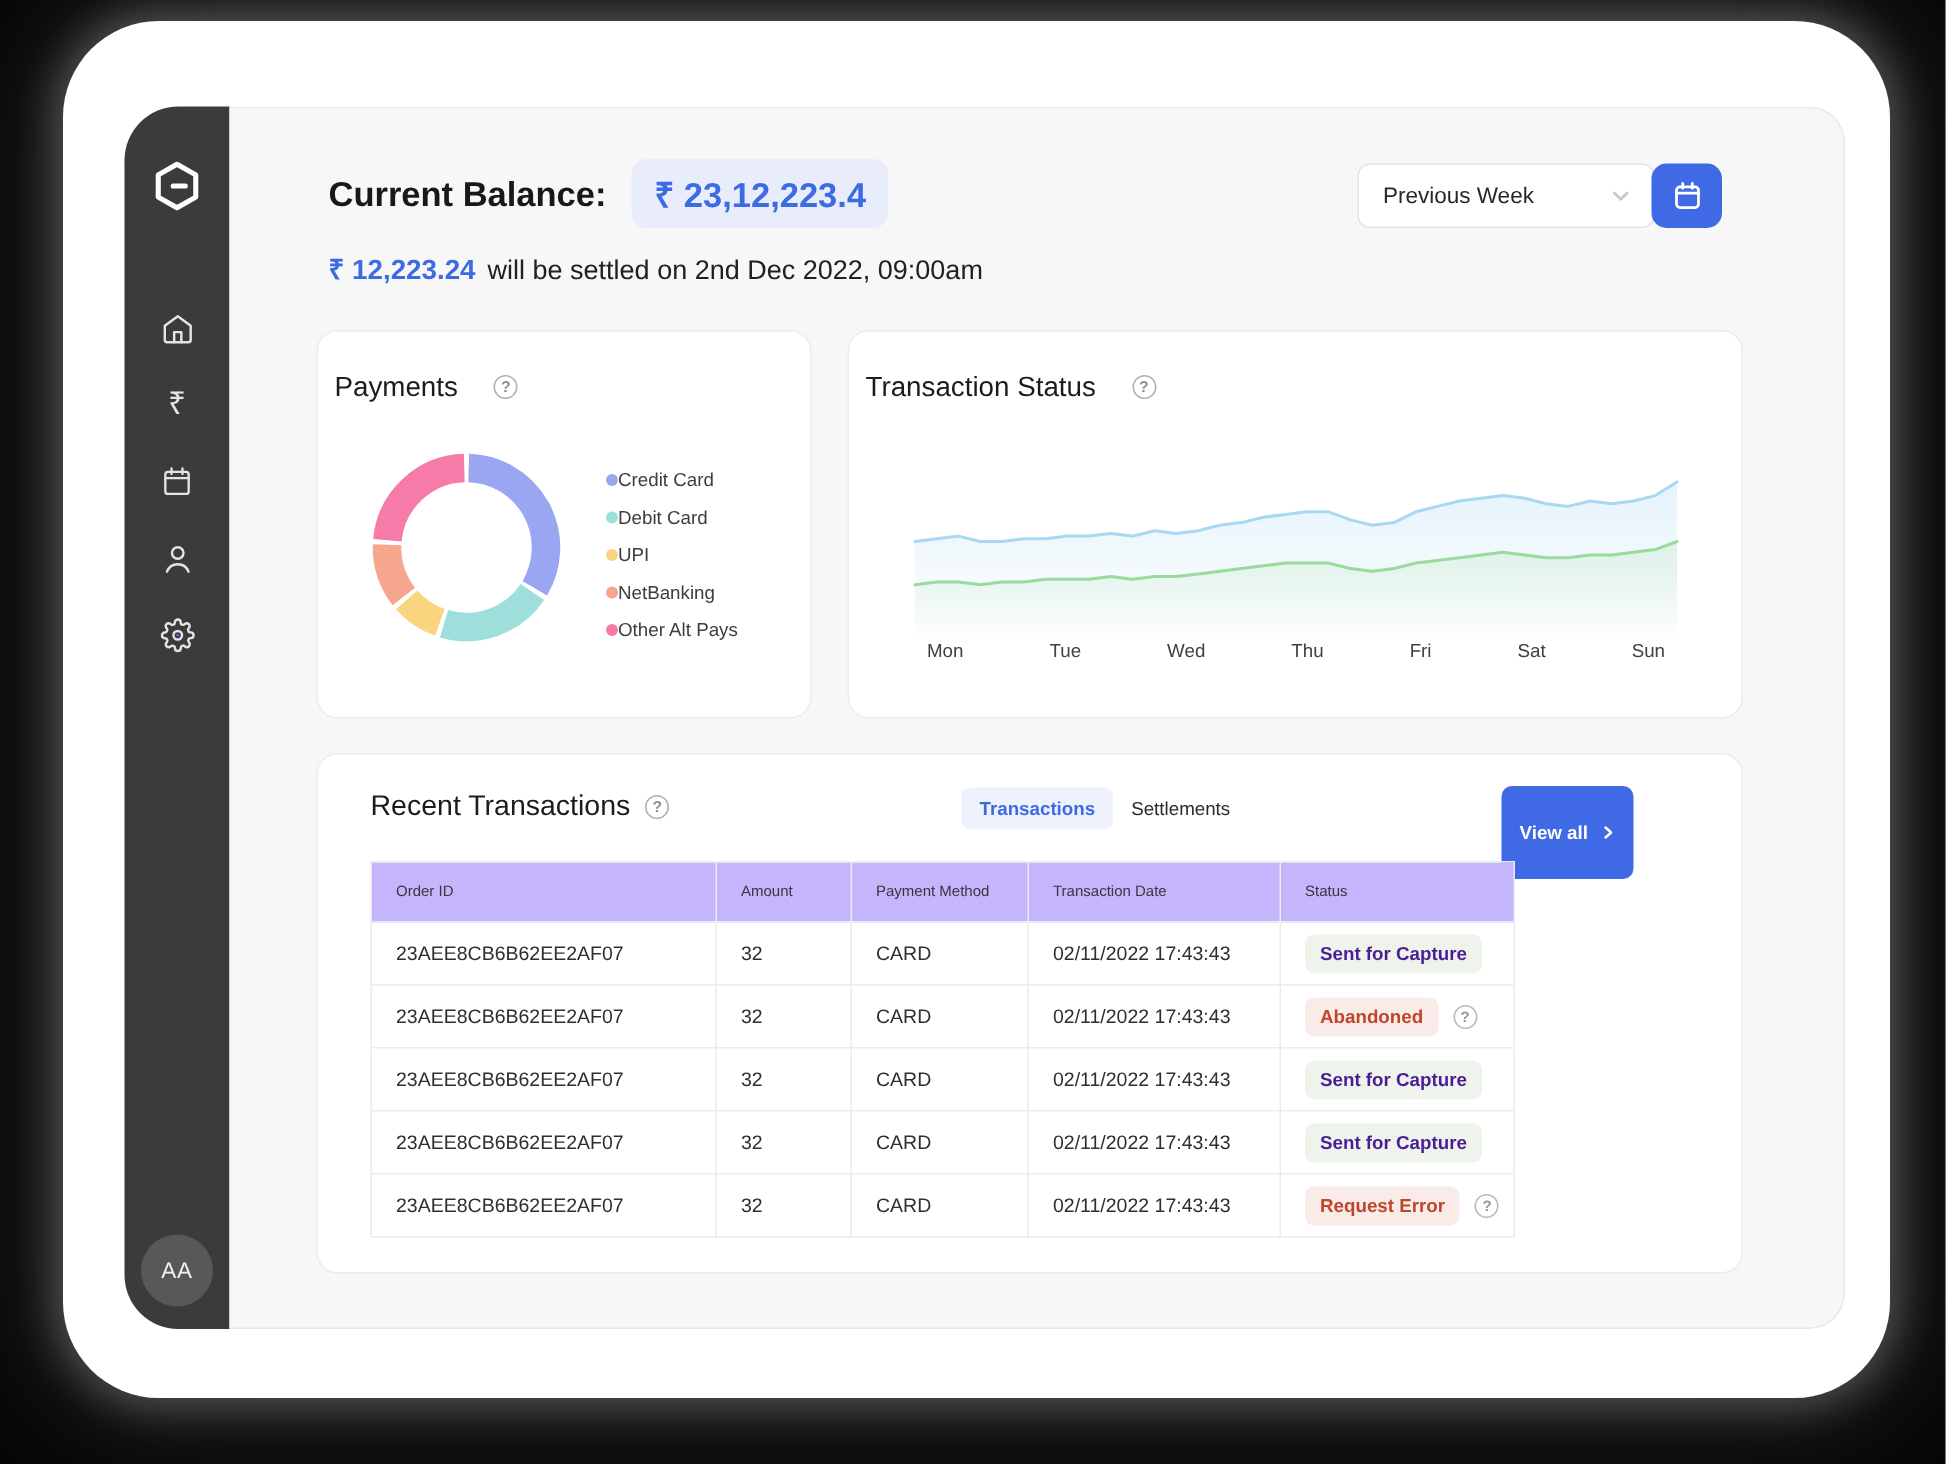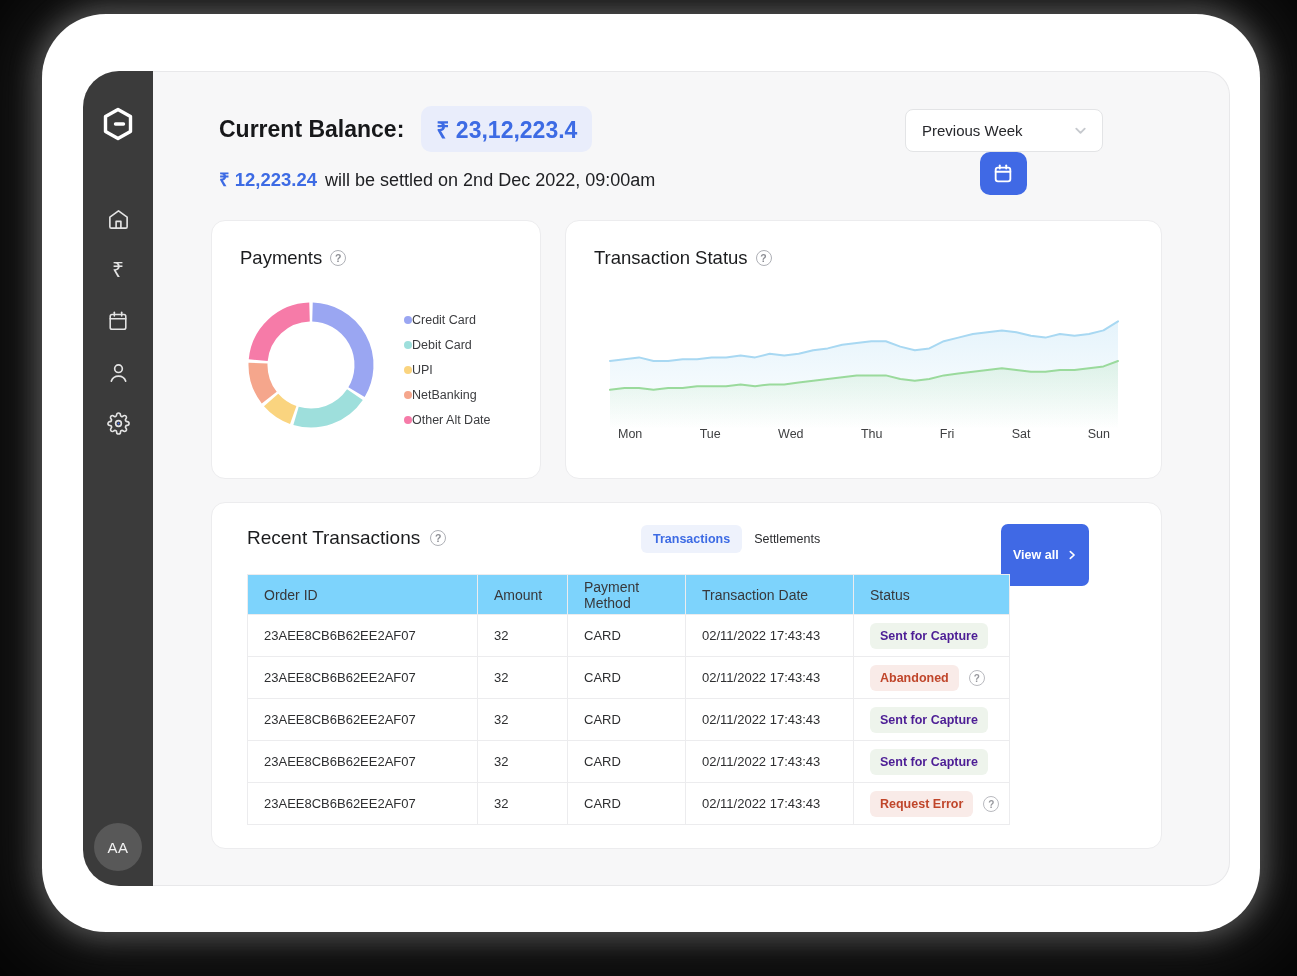--- a/index.html
+++ b/index.html
@@ -41,33 +41,33 @@
     border:1px solid #E8E8EA; border-left:none;
     border-radius:0 24px 24px 0;
   }
 
   .balance-row { position:absolute; left:66px; top:34px; display:flex; align-items:center; gap:17px; }
   .balance-label { font-size:23px; font-weight:700; color:#17181A; }
   .balance-pill { background:#E9EDFB; border-radius:10px; padding:7px 15px; font-size:23px; font-weight:700; color:#3D6BE4; }
   .settle-row { position:absolute; left:66px; top:94px; font-size:18px; color:#202124; display:flex; align-items:baseline; gap:8px; }
   .settle-amount { color:#3D6BE4; font-weight:700; font-size:18.5px; }
 
-  .period-controls { position:absolute; left:752px; top:37px; display:flex; align-items:center;flex-direction:column; }
+  .period-controls { position:absolute; left:752px; top:37px; display:flex; align-items:center; }
   .dropdown {
     width:198px; height:43px; background:#fff; border:1px solid #E3E4E6;
     border-radius:8px; display:flex; align-items:center; justify-content:space-between;
     padding:0 14px 0 16px; font-size:15px; color:#26272B; cursor:pointer;
   }
   .calendar-btn {
     width:47px; height:43px; margin-left:-2px; background:#4069E5; border:none;
     border-radius:10px; display:flex; align-items:center; justify-content:center; cursor:pointer;
   }
 
   .card { position:absolute; background:#fff; border:1px solid #ECECEE; border-radius:14px; }
-  .card-title-row { position:absolute; left:28px; top:26px; display:flex; align-items:center; gap:8px; }
+  .card-title-row { position:absolute; left:11px; top:26px; display:flex; align-items:center; gap:24px; }
   .card-title { font-size:18.5px; color:#1B1C1E; font-weight:500; }
   .help {
     width:16px; height:16px; border-radius:50%; border:1.4px solid #AEB0B6;
     color:#8C8E94; font-size:10.5px; font-weight:700; line-height:1;
     display:flex; align-items:center; justify-content:center; cursor:pointer; background:#fff;
   }
 
   .payments-card { left:58px; top:148px; width:330px; height:259px; }
   .donut-wrap { position:absolute; left:33px; top:78px; width:132px; height:132px; }
   .legend { position:absolute; left:192px; top:86px; list-style:none; margin:0; padding:0; }
@@ -89,21 +89,21 @@
   .view-all {
     position:absolute; left:789px; top:21px; background:#4069E5; border:none; border-radius:7px;
     color:#fff; font-size:12.5px; font-weight:700; padding:24px 12px;
     display:flex; align-items:center; gap:8px; cursor:pointer; font-family:inherit;
   }
 
   table.tx { position:absolute; left:35px; top:71px; width:762px; border-collapse:collapse; table-layout:fixed; }
   table.tx col.c1{width:230px} table.tx col.c2{width:90px} table.tx col.c3{width:118px}
   table.tx col.c4{width:168px} table.tx col.c5{width:156px}
   table.tx th, table.tx td { border:1px solid #ECECEE; padding:0 0 0 16px; text-align:left; font-weight:400; }
-  table.tx th { height:40px; background:#7dd3fc; font-size:14px; color:#37383B; font-weight:500; }
+  table.tx th { height:40px; background:#c4b5fd; font-size:10px; color:#37383B; font-weight:500; }
   table.tx td { height:42px; font-size:13px; color:#2E2F31; }
   .badge { display:inline-block; padding:6px 10px; border-radius:6px; font-size:12.5px; font-weight:700; }
   .badge.success { color:#4c1d95; background:#EEF4EC; }
   .badge.error { color:#C0462B; background:#F9EBE8; }
   .row-help { display:inline-flex; vertical-align:middle; margin-left:10px; width:16px; height:16px;
     border-radius:50%; border:1.4px solid #B9BABF; color:#97989D; font-size:10px; font-weight:700;
     align-items:center; justify-content:center; cursor:pointer; }
 </style>
 </head>
 <body>
@@ -210,21 +210,21 @@
             <li>
               <span class="dot" style="background: rgb(250, 212, 127);"></span>
               <span>UPI</span>
             </li>
             <li>
               <span class="dot" style="background: rgb(245, 166, 140);"></span>
               <span>NetBanking</span>
             </li>
             <li>
               <span class="dot" style="background: rgb(246, 123, 168);"></span>
-              <span>Other Alt Date</span>
+              <span>Other Alt Pays</span>
             </li>
           </ul>
       </section>
 
       <section class="card status-card">
         <div class="card-title-row">
           <span class="card-title">Transaction Status</span>
           <span class="help">?</span>
         </div>
         <svg id="statusChart" class="status-chart" viewBox="0 0 520 132" width="520" height="132" fill="none">

